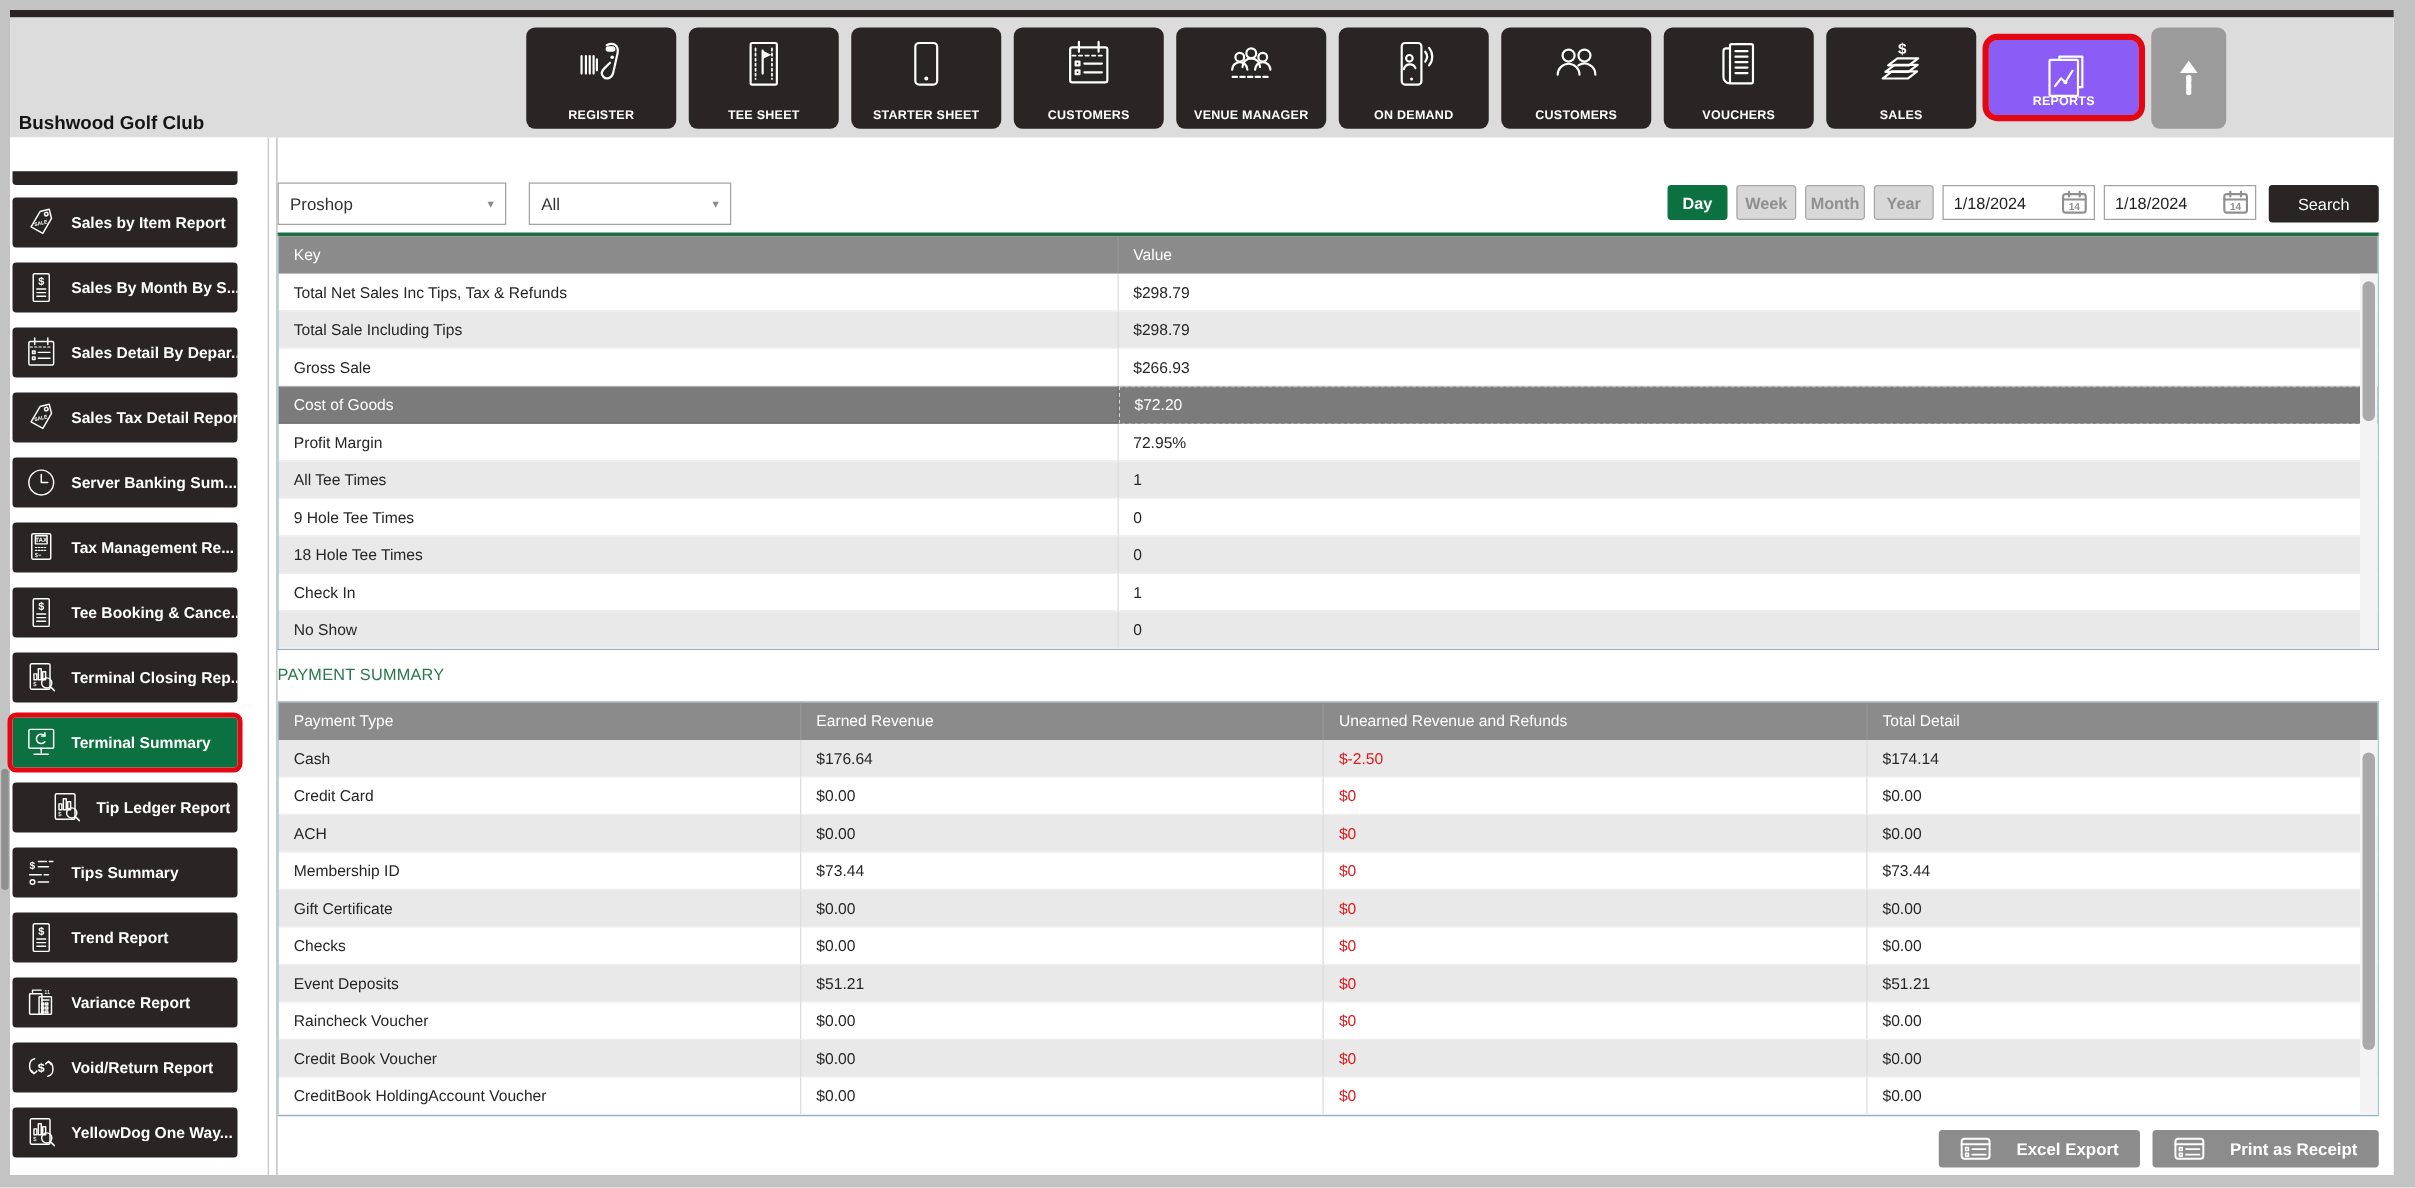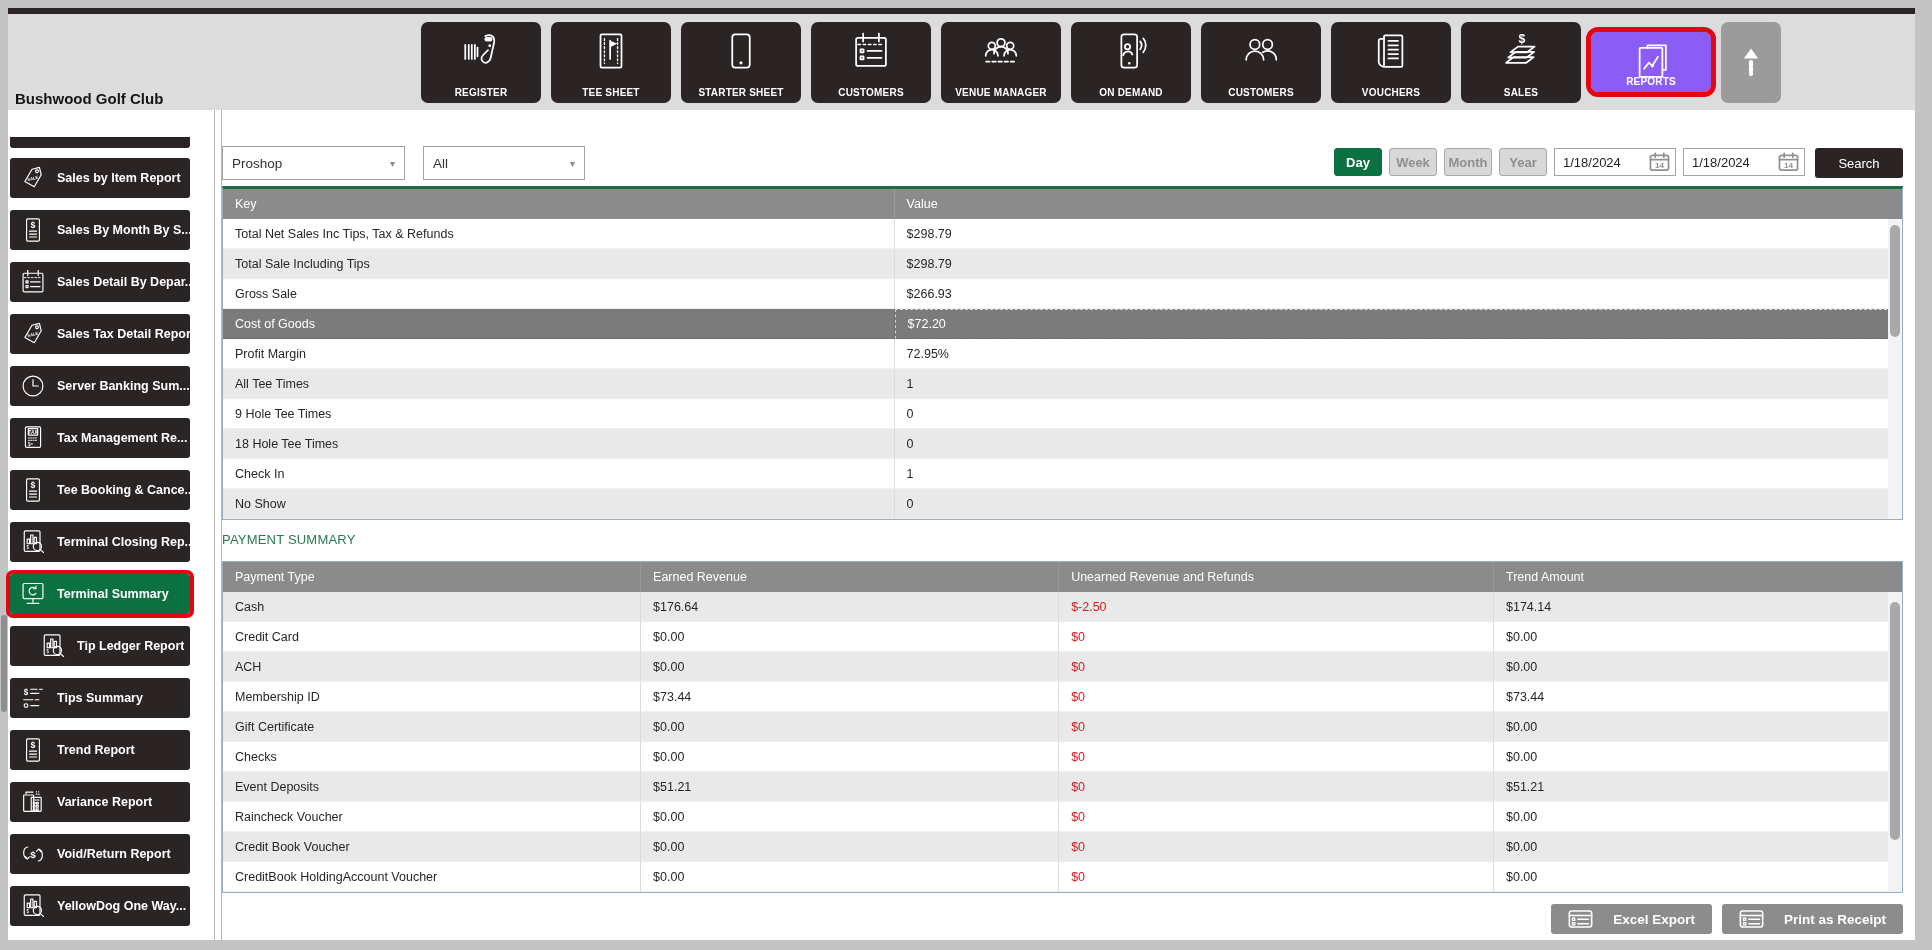--- a/index.html
+++ b/index.html
@@ -450,21 +450,21 @@
         </div>
       </div>
 
       <div class="section-label">PAYMENT SUMMARY</div>
 
       <div class="grid grid2">
         <div class="g-header">
           <div class="g-hcell c-p0">Payment Type</div>
           <div class="g-hcell c-p1">Earned Revenue</div>
           <div class="g-hcell c-p2">Unearned Revenue and Refunds</div>
-          <div class="g-hcell c-p3">Trend Amount</div>
+          <div class="g-hcell c-p3">Total Detail</div>
         </div>
         <div id="t2-rows">
             <div class="g-row alt">
               <div class="g-cell c-p0">Cash</div>
               <div class="g-cell c-p1">$176.64</div>
               <div class="g-cell c-p2 neg">$-2.50</div>
               <div class="g-cell c-p3">$174.14</div>
             </div>
             <div class="g-row">
               <div class="g-cell c-p0">Credit Card</div>

